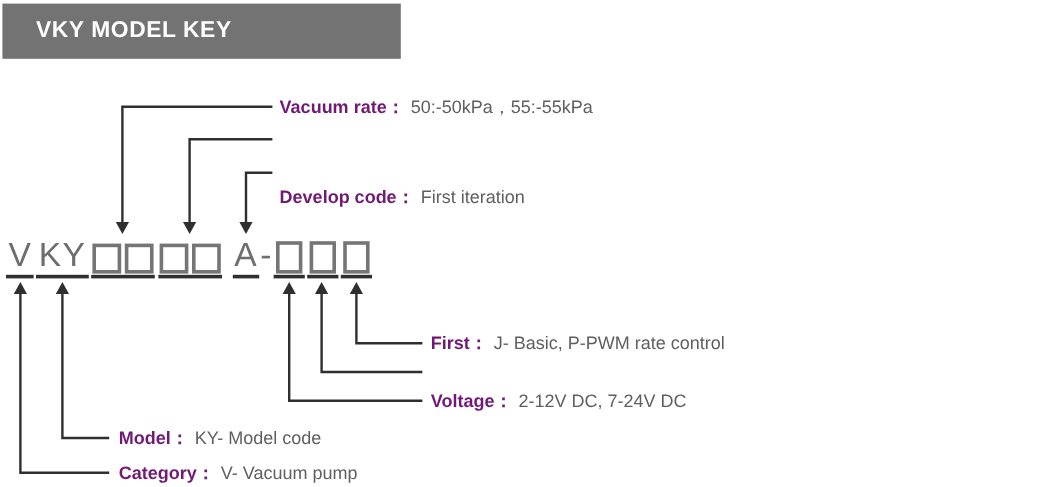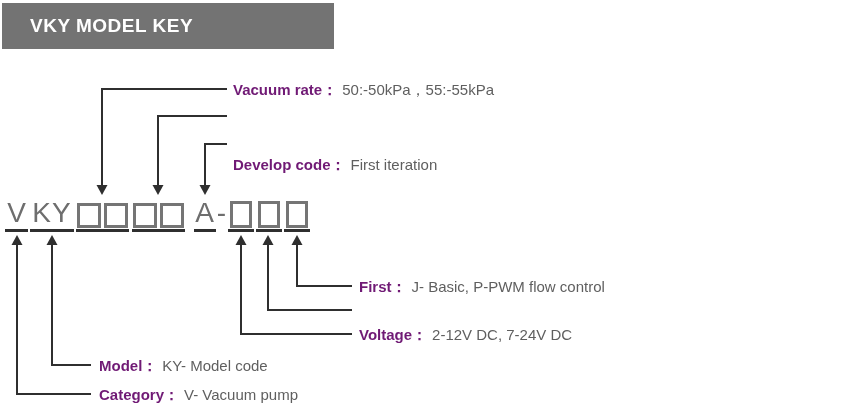--- a/index.html
+++ b/index.html
@@ -112,21 +112,21 @@
   <div class="blank-box suffix-box" style="left:286px;"></div>
   <div class="ul" style="left:284px;width:26px;"></div>
 
   <div class="anno" style="left:233px;top:81px;">
     <span class="lbl">Vacuum rate：</span><span>50:-50kPa，55:-55kPa</span>
   </div>
   <div class="anno" style="left:233px;top:136px;margin-top:20px;">
     <span class="lbl">Develop code：</span><span>First iteration</span>
   </div>
   <div class="anno" style="left:359px;top:278px;">
-    <span class="lbl">First：</span><span>J- Basic, P-PWM flow control</span>
+    <span class="lbl">First：</span><span>J- Basic, P-PWM rate control</span>
   </div>
   <div class="anno" style="left:359px;top:326px;">
     <span class="lbl">Voltage：</span><span>2-12V DC, 7-24V DC</span>
   </div>
   <div class="anno" style="left:99px;top:357px;">
     <span class="lbl">Model：</span><span>KY- Model code</span>
   </div>
   <div class="anno" style="left:99px;top:386px;">
     <span class="lbl">Category：</span><span>V- Vacuum pump</span>
   </div>

